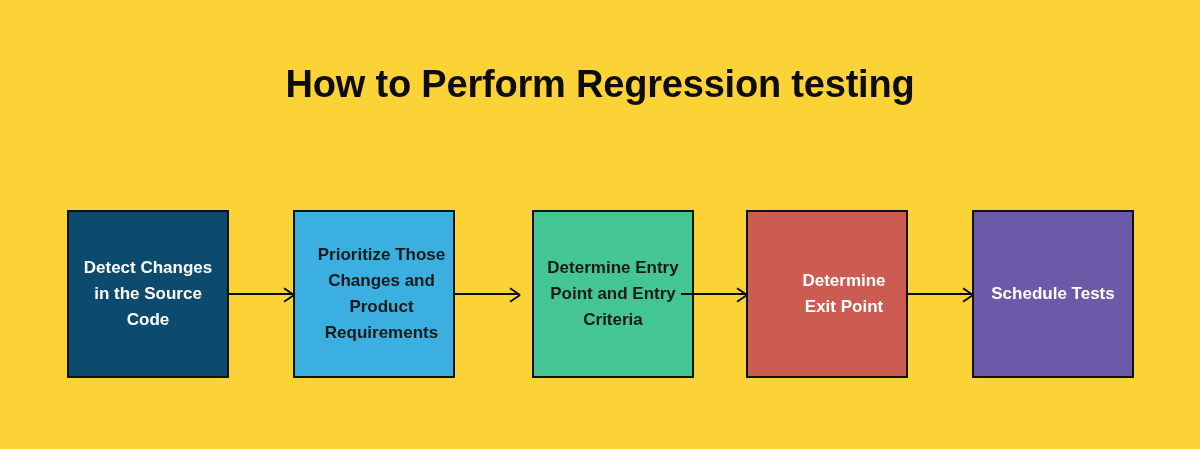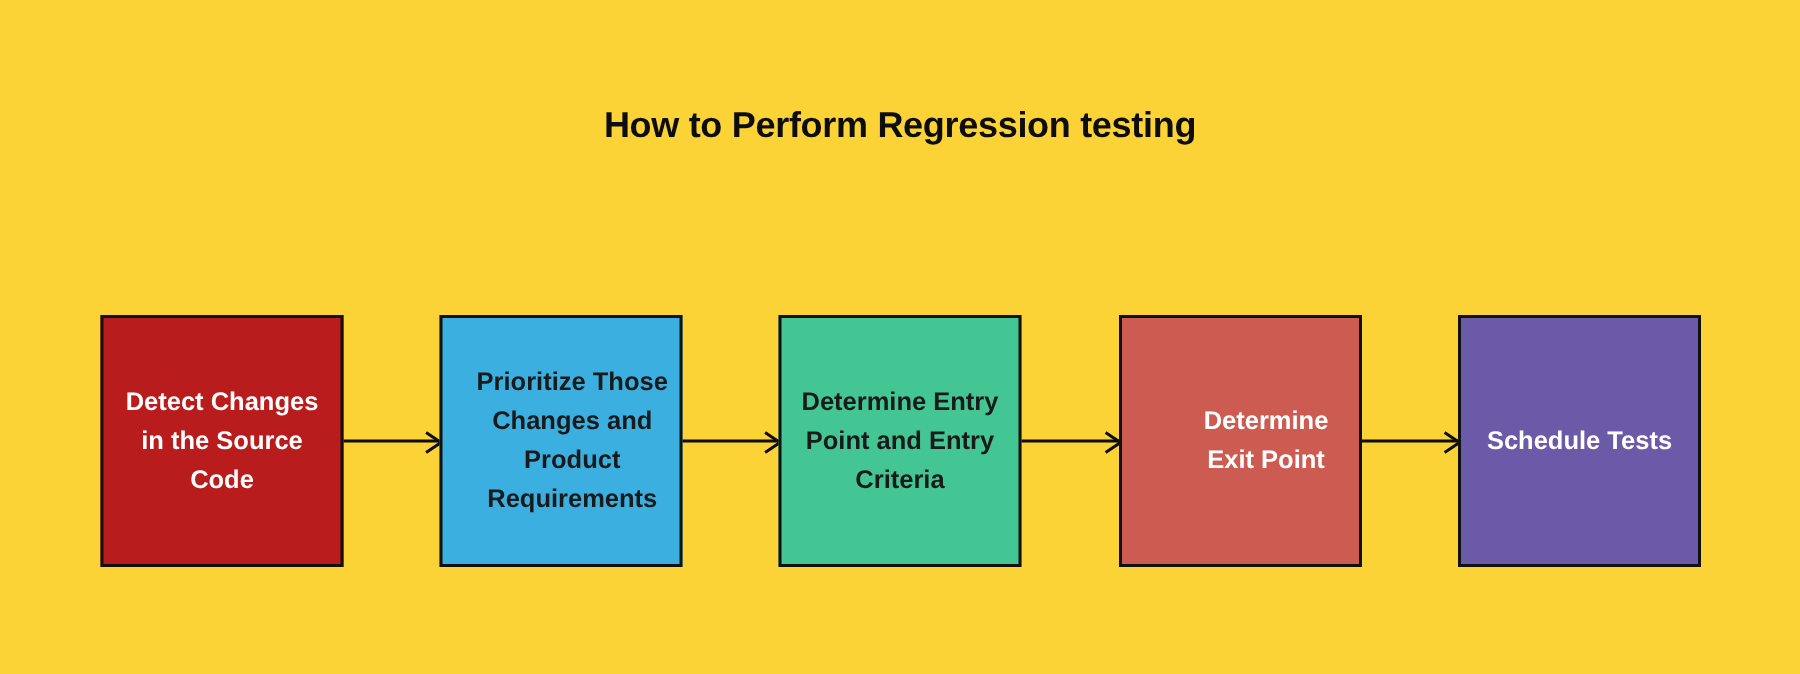--- a/index.html
+++ b/index.html
@@ -18,21 +18,21 @@
     position: relative;
     width: 1200px;
     height: 449px;
   }
   .title {
     position: absolute;
     top: 62px;
     left: 0;
     width: 1200px;
     text-align: center;
-    font-size: 24px;
+    font-size: 38px;
     font-weight: bold;
     color: #0d0d0d;
     letter-spacing: -0.2px;
     line-height: 44px;
   }
   .flow {
     position: absolute;
     top: 210px;
     left: 67px;
     width: 1067px;
@@ -53,21 +53,21 @@
   .node-label {
     font-size: 17px;
     font-weight: bold;
     line-height: 26px;
     text-align: center;
     display: block;
     width: 100%;
   }
   .n0 { left: 0px; }
   .n1 { left: 226px; }
-  .n2 { left: 452px; }
+  .n2 { left: 465px; }
   .n3 { left: 679px; padding-left: 40px; }
   .n4 { left: 905px; }
 
   .connector {
     position: absolute;
     top: 84px;
     height: 2px;
     margin-top: -1px;
   }
   .connector .shaft {
@@ -110,21 +110,21 @@
 </style>
 </head>
 <body style="background: rgb(252, 211, 55);">
 
 <div class="canvas">
 
   <div class="title">How to Perform Regression testing</div>
 
   <div class="flow">
 
-    <div class="node n0" style="background: #b91c1c; color: rgb(255, 255, 255); border-color: rgb(17, 17, 15);">
+    <div class="node n0" style="background: #0c4a6e; color: rgb(255, 255, 255); border-color: rgb(17, 17, 15);">
       <span class="node-label">Detect Changes in the Source Code</span>
     </div>
 
     <div class="connector c0">
       <span class="shaft"></span>
       <span class="head"></span>
     </div>
 
     <div class="node n1" style="background: rgb(58, 175, 224); color: rgb(26, 26, 26); border-color: rgb(17, 17, 15); padding-left: 21px;">
       <span class="node-label">Prioritize Those Changes and Product Requirements</span>

